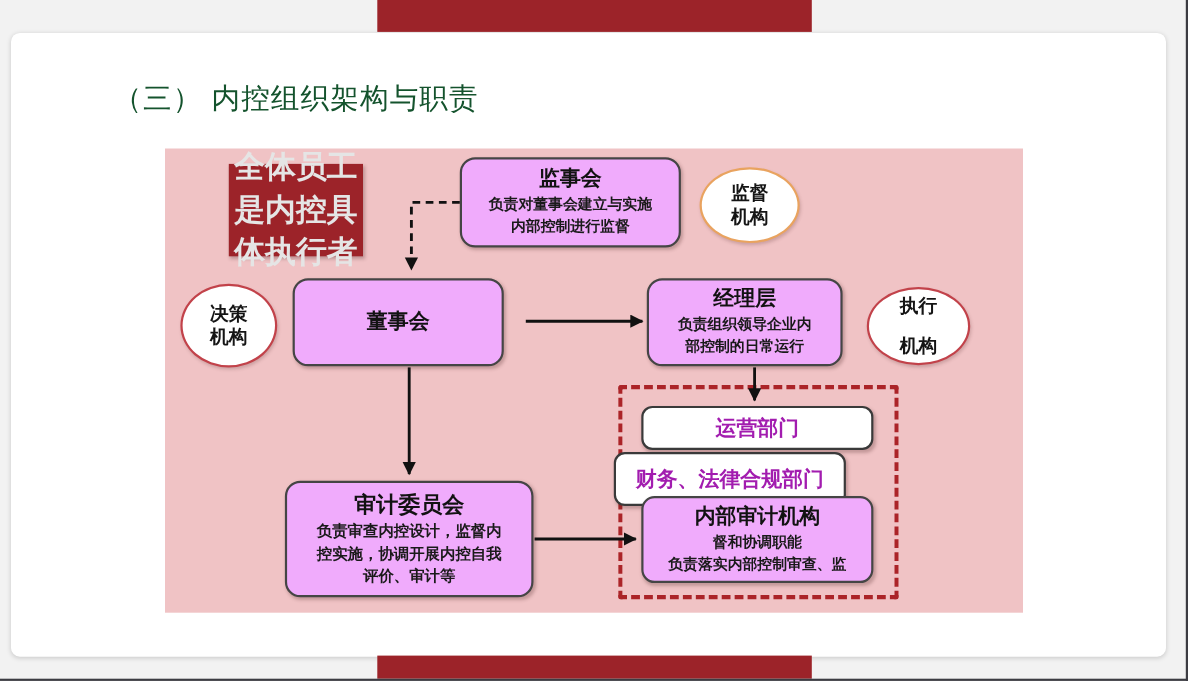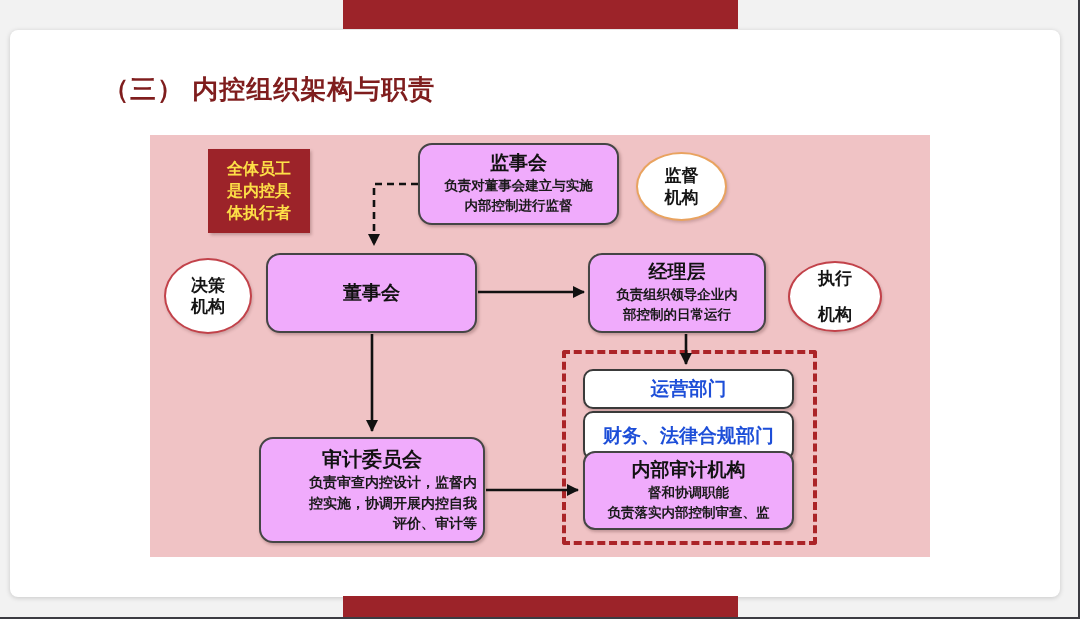--- a/index.html
+++ b/index.html
@@ -17,21 +17,21 @@
 
   
   .card{
     position:absolute;left:10px;top:30px;width:1050px;height:567px;
     background:#ffffff;border-radius:8px;
     box-shadow:0 1px 5px rgba(0,0,0,.18);
     z-index:1;
   }
   .title{
     position:absolute;left:103px;top:72px;margin:0;
-    font-size:26px;font-weight:700;color:#7f1d1d;letter-spacing:1px;
+    font-size:26px;font-weight:400;color:#14532d;letter-spacing:1px;
     z-index:3;
   }
   .panel{
     position:absolute;left:150px;top:135px;width:780px;height:422px;
     background:var(--panel-pink,#f0c3c5);
     z-index:2;
   }
 
   
   .node{
@@ -39,43 +39,43 @@
     background:#f0abfc;border:2.5px solid #454545;border-radius:14px;
     display:flex;flex-direction:column;justify-content:center;
     text-align:center;padding:2px 6px;
     box-shadow:1.5px 2px 3px rgba(80,40,40,.28);
   }
   .node-title{font-weight:800;font-size:19px;color:#121212;line-height:1.3;}
   .node-desc{font-weight:700;font-size:13.5px;color:#1a1a1a;line-height:1.5;}
   .node-desc span{display:block;}
 
   .box-supervisory{left:418px;top:143px;width:201px;height:82px;}
-  .box-board{left:266px;top:253px;width:211px;height:80px;justify-content:center;}
+  .box-board{left:266px;top:253px;width:192px;height:80px;justify-content:center;}
   .box-management{left:588px;top:253px;width:178px;height:80px;}
   .box-audit-committee{left:259px;top:437px;width:226px;height:106px;}
   .box-audit-committee .node-title{font-size:20px;}
-  .box-audit-committee .node-desc{font-size:14px;line-height:1.48;text-align:right;}
+  .box-audit-committee .node-desc{font-size:14px;line-height:1.48;}
   .box-internal-audit{left:583px;top:451px;width:211px;height:79px;border-radius:12px;border-width:2.5px;}
 
   .small-node{
     position:absolute;box-sizing:border-box;z-index:4;
     background:#fff;border:2.5px solid #3a3a3a;border-radius:10px;
     display:flex;align-items:center;justify-content:center;
-    font-weight:800;font-size:19px;color:#1d4ed8;
+    font-weight:800;font-size:19px;color:#a21caf;
     box-shadow:1.5px 2px 3px rgba(80,40,40,.28);
   }
   .box-operations{left:583px;top:369px;width:211px;height:40px;}
-  .box-finance{left:583px;top:411px;width:211px;height:49px;}
+  .box-finance{left:558px;top:411px;width:211px;height:49px;}
 
   
   .badge{
-    position:absolute;left:208px;top:149px;width:102px;height:84px;z-index:4;
-    background:var(--accent-red,#9c2329);color:#fde047;
+    position:absolute;left:208px;top:149px;width:122px;height:84px;z-index:4;
+    background:var(--accent-red,#9c2329);color:#e5e5e5;
     display:flex;flex-direction:column;justify-content:center;align-items:center;
-    font-weight:800;font-size:16px;line-height:1.38;text-align:center;
+    font-weight:800;font-size:28px;line-height:1.38;text-align:center;
     box-shadow:1.5px 2px 3px rgba(80,40,40,.3);
   }
   .badge span{display:block;}
 
   
   .ellipse{
     position:absolute;z-index:4;background:#fff;border-radius:50%;
     display:flex;flex-direction:column;justify-content:center;align-items:center;
     font-weight:800;font-size:17px;color:#141414;line-height:1.25;text-align:center;
     box-shadow:1px 2px 3px rgba(80,40,40,.22);

